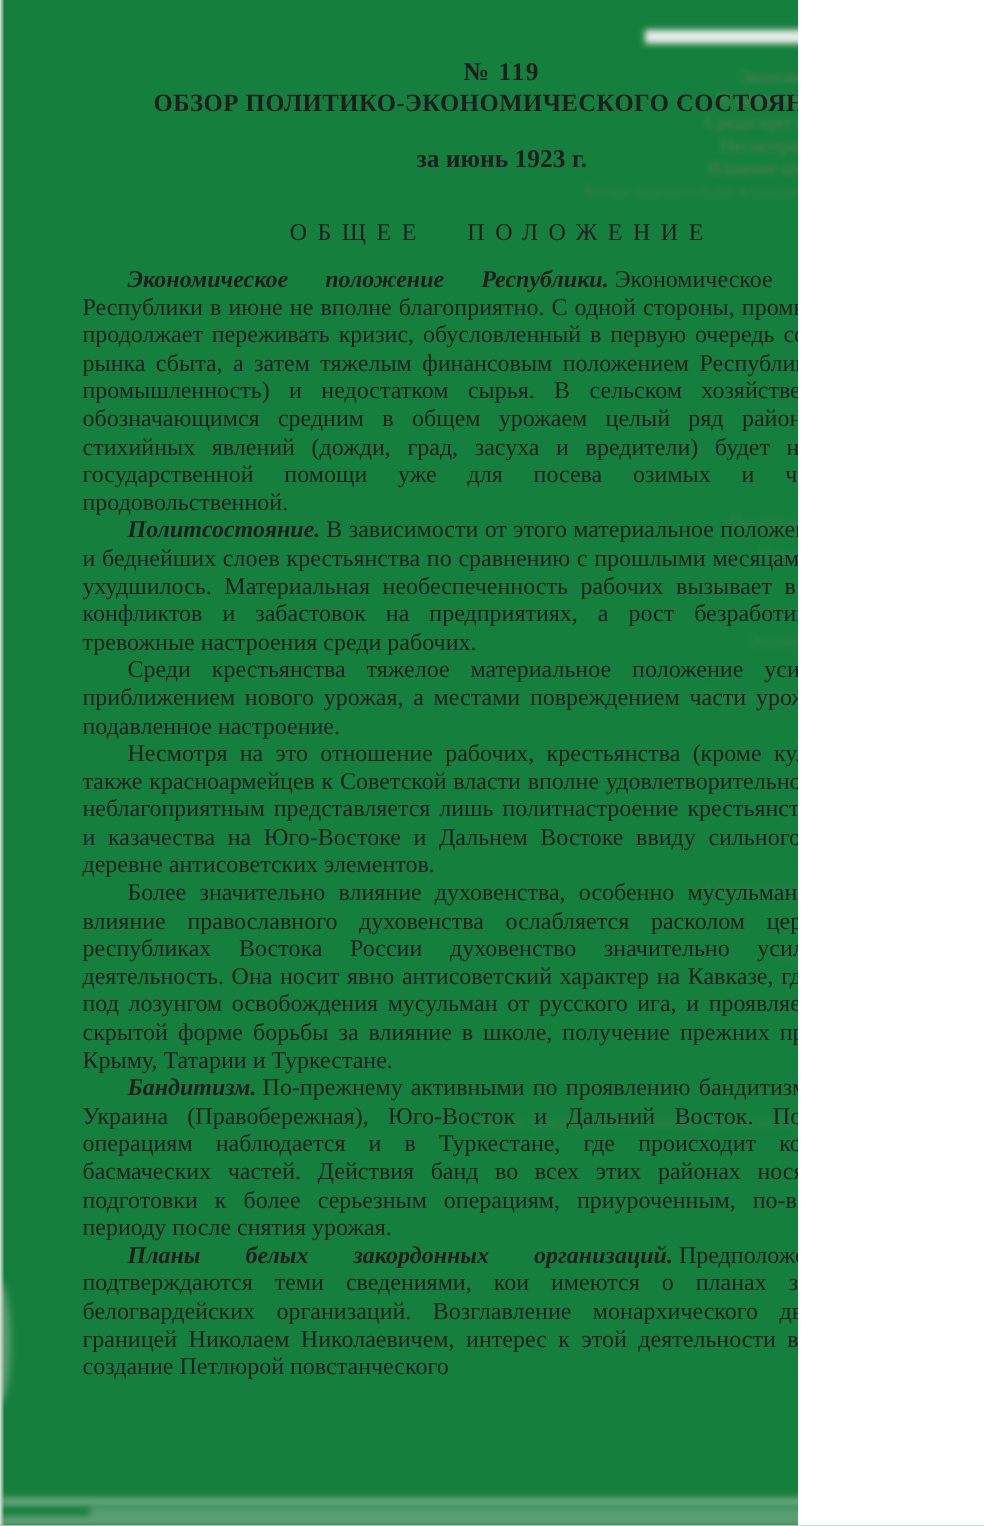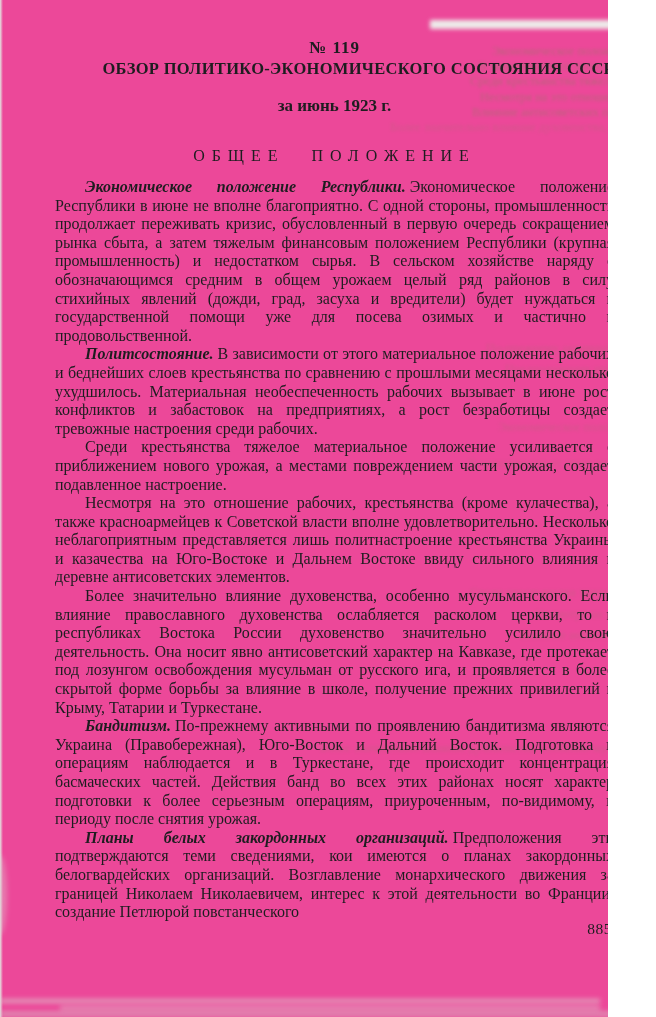--- a/index.html
+++ b/index.html
@@ -1,20 +1,20 @@
 <!DOCTYPE html>
 <html lang="ru"><head>
 <meta charset="utf-8">
 <style>
   * { margin:0; padding:0; box-sizing:border-box; }
   html, body { background:#ffffff; }
   .page {
     position:relative;
-    width:608px; height:1017px;
-    background:#ec4899;
+    width:532px; height:1017px;
+    background:#15803d;
     font-family:"Liberation Serif", serif;
     color:#1e1d20;
     overflow:hidden;
     text-decoration:underline;
   }
   .edge-left {
     position:absolute; left:0; top:0; width:3px; height:100%;
     background:linear-gradient(to right, #e4e3e0, rgba(250,250,248,0));
   }
   .edge-top-right {

